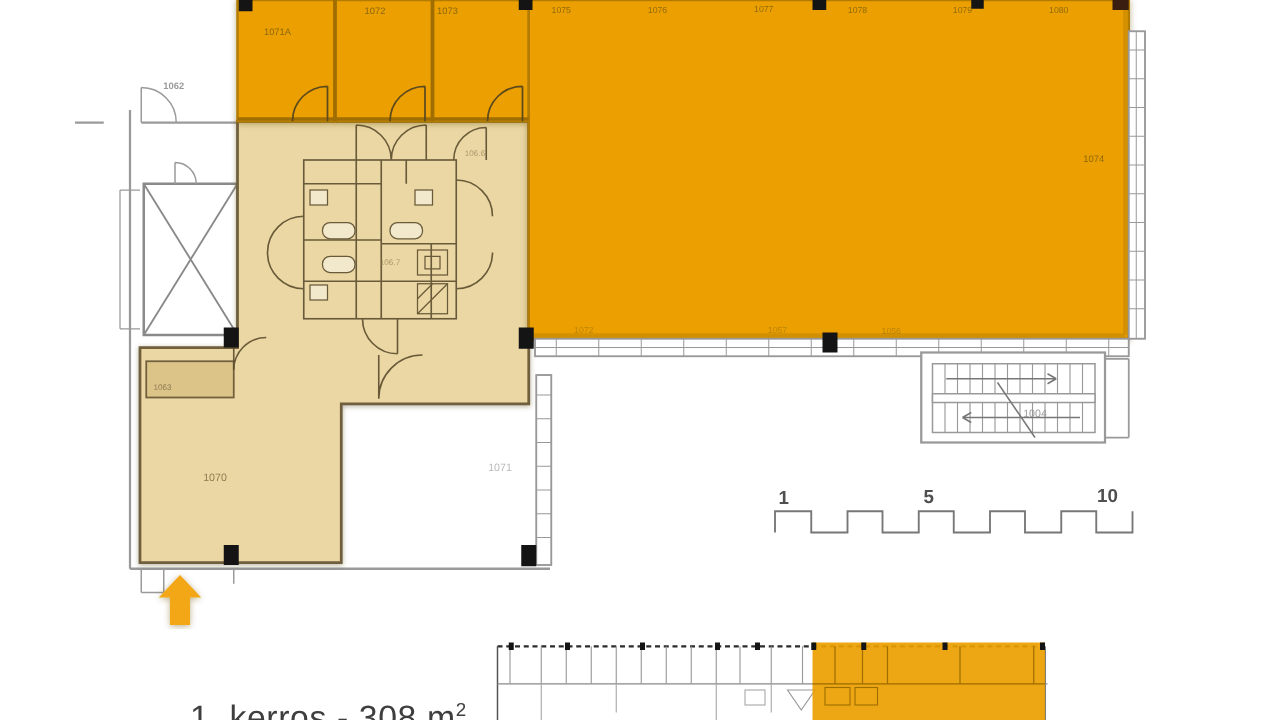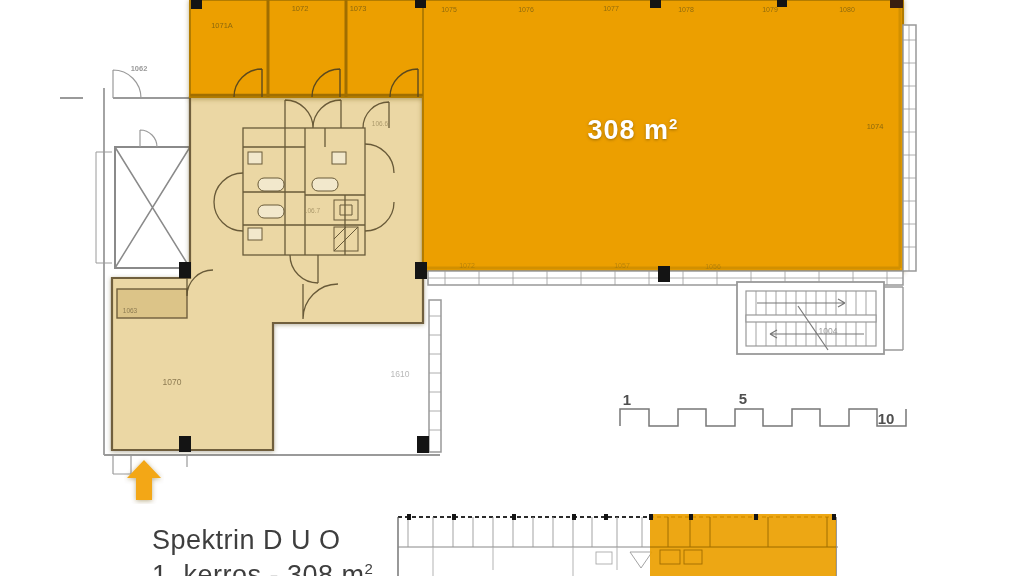--- a/index.html
+++ b/index.html
@@ -152,21 +152,20 @@
           <rect x="572" y="514" width="4" height="6"></rect>
       <rect x="604" y="514" width="4" height="6"></rect>
           <rect x="649" y="514" width="4" height="6"></rect>
       <rect x="689" y="514" width="4" height="6"></rect>
           <rect x="754" y="514" width="4" height="6"></rect>
       <rect x="832" y="514" width="4" height="6"></rect>
     </g>
   </g>
 </svg>
 
-<span class="lbl area-label" style="left:633px;top:130px;"><span>308 m</span><sup>2</sup></span>
 
 <span class="lbl tiny-orange2" style="left:835px;top:127px;margin-left:40px;">1074</span>
 
 <span class="lbl tiny-orange2" style="left:222px;top:26px;">1071A</span>
 <span class="lbl tiny-orange2" style="left:300px;top:9px;">1072</span>
 <span class="lbl tiny-orange2" style="left:358px;top:9px;">1073</span>
 
 <span class="lbl tiny-orange" style="left:449px;top:9px;">1075</span>
 <span class="lbl tiny-orange" style="left:526px;top:9px;">1076</span>
 <span class="lbl tiny-orange" style="left:611px;top:8px;">1077</span>
@@ -174,25 +173,24 @@
 <span class="lbl tiny-orange" style="left:770px;top:9px;">1079</span>
 <span class="lbl tiny-orange" style="left:847px;top:9px;">1080</span>
 
 <span class="lbl tiny-faint" style="left:467px;top:265px;">1072</span>
 <span class="lbl tiny-faint" style="left:622px;top:265px;">1057</span>
 <span class="lbl tiny-faint" style="left:713px;top:266px;">1056</span>
 
 <span class="lbl tiny-gray" style="left:139px;top:69px;font-size:7.5px;font-weight:bold;">1062</span>
 <span class="lbl tiny-beige" style="left:130px;top:311px;font-size:6.5px;">1063</span>
 <span class="lbl tiny-beige" style="left:172px;top:382px;font-size:8.5px;">1070</span>
-<span class="lbl" style="left:400px;top:374px;font-size:8.5px;color:#b9b9b9;">1610</span>
+<span class="lbl" style="left:400px;top:374px;font-size:8.5px;color:#b9b9b9;">1071</span>
 <span class="lbl tiny-gray" style="left:828px;top:331px;font-size:8.5px;">1004</span>
 <span class="lbl tiny-wc" style="left:380px;top:124px;">106.6</span>
 <span class="lbl tiny-wc" style="left:312px;top:211px;">106.7</span>
 
 <span class="lbl scale-num" style="left:627px;top:399px;">1</span>
 <span class="lbl scale-num" style="left:743px;top:398px;">5</span>
-<span class="lbl scale-num" style="left:886px;top:418px;">10</span>
+<span class="lbl scale-num" style="left:886px;top:397px;">10</span>
 
-<div class="lbl lbl-left title-line" style="left:152px;top:527px;">Spektrin  D U O</div>
 <div class="lbl lbl-left title-line" style="left:152px;top:561px;"><span>1. kerros - 308 m</span><sup>2</sup></div>
 
 </div>
 
 </body></html>

